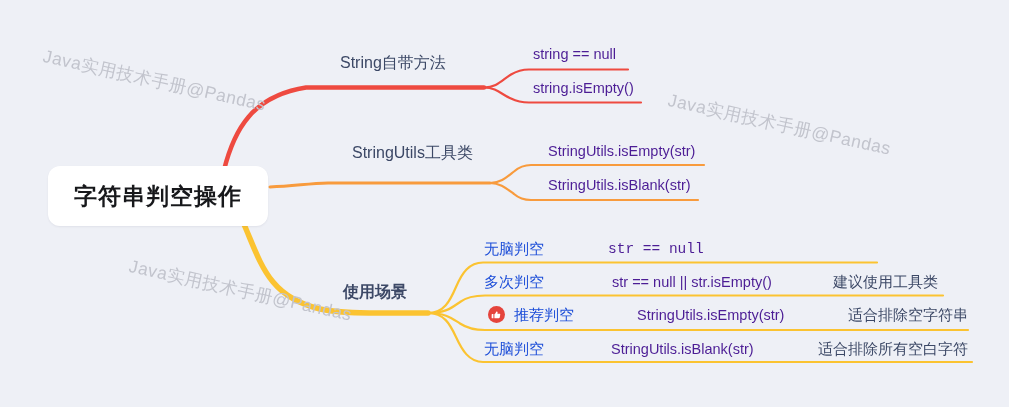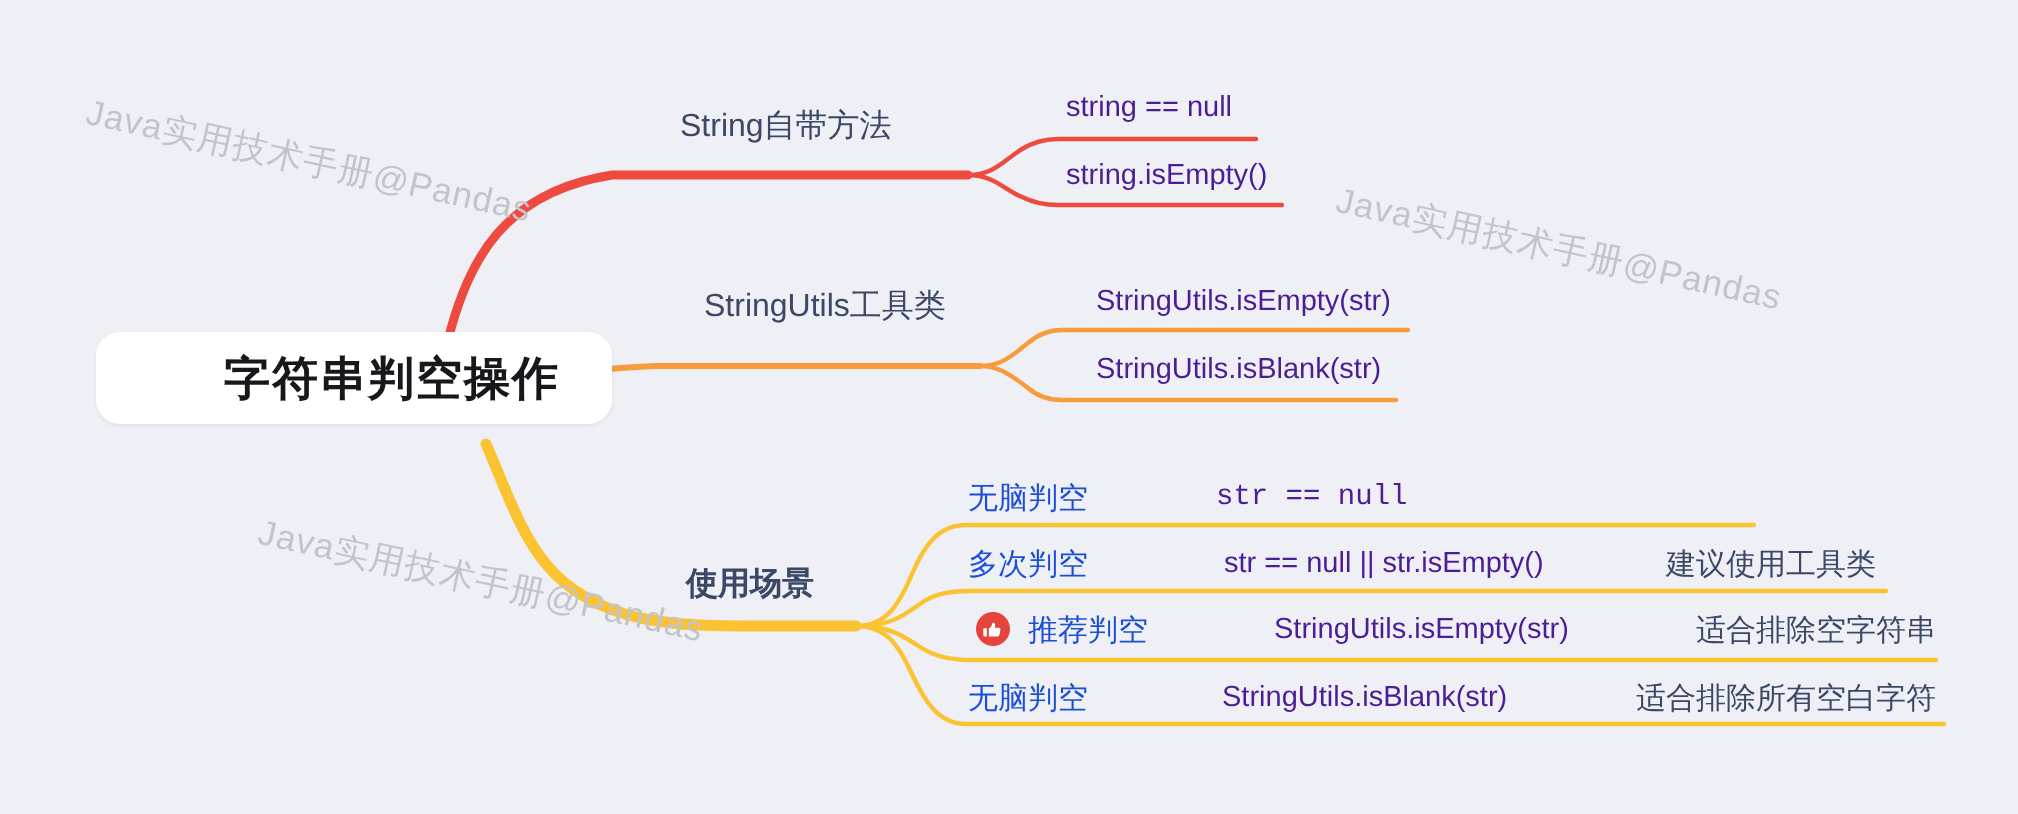--- a/index.html
+++ b/index.html
@@ -16,25 +16,24 @@
   .abs{position:absolute;white-space:nowrap;}
   .wm{
     color:#c2c4cd;
     font-size:17.5px;
     letter-spacing:.5px;
     transform:rotate(12.5deg);
     transform-origin:left top;
     user-select:none;
   }
   .root-node{
-    left:48px;top:166px;width:220px;height:46px;
+    left:48px;top:166px;width:220px;height:60px;
     background:#ffffff;border-radius:12px;
     display:flex;align-items:center;justify-content:center;
     box-shadow:0 1px 2px rgba(60,60,90,.08);
-    padding-left:38px;
   }
   .root-label{
     font-size:23px;font-weight:bold;color:#17181b;
     letter-spacing:1px;
   }
   .branch-label{font-size:16px;color:#3c4866;font-weight:500;}
   .leaf-label{font-size:14.5px;color:#4c1d95;}
   .row-label{font-size:15px;color:#1d4ed8;font-weight:500;}
   .note-label{font-size:15px;color:#3c4866;}
   .lines{position:absolute;left:0;top:0;}

